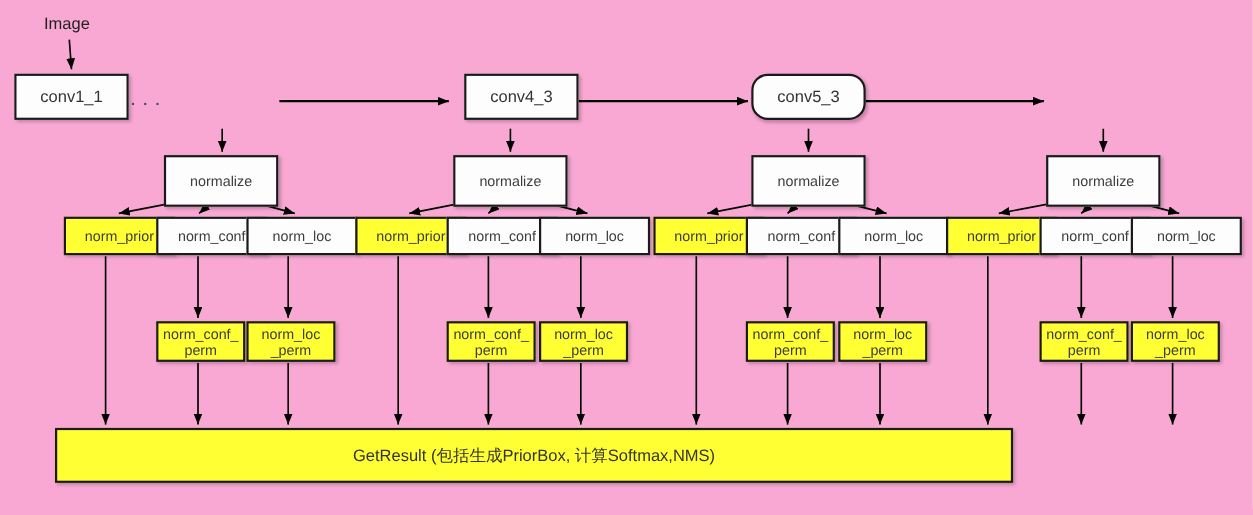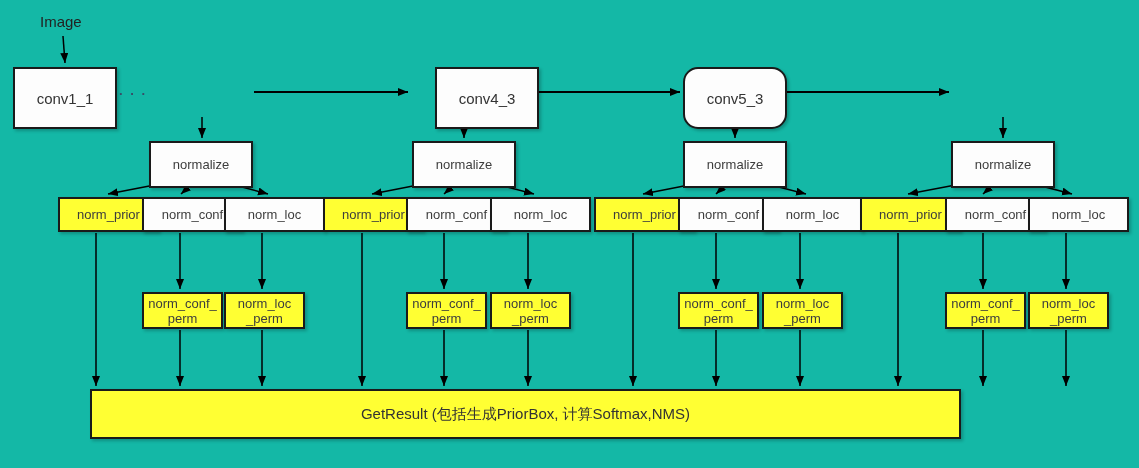--- a/index.html
+++ b/index.html
@@ -1,27 +1,27 @@
 <!DOCTYPE html>
 <html><head>
 <meta charset="utf-8">
 <style>
   html,body{margin:0;padding:0;background:#ffffff;}
-  #canvas{position:relative;width:1139px;height:468px;background:#14b8a6;
+  #canvas{position:relative;width:1139px;height:468px;background:#f9a8d4;
           font-family:"Liberation Sans","DejaVu Sans",sans-serif;overflow:hidden;}
   #arrows{position:absolute;left:0;top:0;width:1139px;height:468px;pointer-events:none;}
   .node{position:absolute;box-sizing:border-box;border:2px solid #1a1a1a;background:#fdfdfd;
         display:flex;align-items:center;justify-content:center;text-align:center;
         font-size:13px;color:#3d3d3d;box-shadow:2px 2px 3px rgba(0,0,0,0.22);}
-  .conv{width:104px;height:62px;top:67px;font-size:15px;color:#333;}
+  .conv{width:104px;height:42px;top:67px;font-size:15px;color:#333;}
   .norm{width:104px;height:47px;top:141px;}
   .small{width:101px;height:35px;top:197px;}
   .perm{width:81px;height:37px;top:292px;line-height:15px;white-space:pre-line;}
   .yellow{background:#ffff33;}
-  .result{left:50px;top:389px;width:871px;height:50px;font-size:15px;color:#333;margin-left:40px;}
+  .result{left:50px;top:389px;width:871px;height:50px;font-size:15px;color:#333;}
   .floating-label{position:absolute;font-size:15px;color:#222;}
   .dots{position:absolute;left:119px;top:83px;width:30px;font-size:13px;font-weight:bold;
         letter-spacing:2px;color:#3a4a66;}
 </style>
 </head>
 <body>
 
 <div id="canvas">
 
   <svg id="arrows" viewBox="0 0 1139 468">
@@ -98,21 +98,21 @@
 
   <div class="node norm" style="left:149px;">normalize</div>
   <div class="node small yellow" style="left:58px;">norm_prior</div>
   <div class="node small" style="left:142px;">norm_conf</div>
   <div class="node small" style="left:224px;">norm_loc</div>
   <div class="node perm yellow" style="left:142px;">norm_conf_
 perm</div>
   <div class="node perm yellow" style="left:224px;">norm_loc
 _perm</div>
 
-  <div class="node conv" style="left:435px;">conv4_3</div>
+  <div class="node conv" style="left:422px;">conv4_3</div>
   <div class="node norm" style="left:412px;">normalize</div>
   <div class="node small yellow" style="left:323px;">norm_prior</div>
   <div class="node small" style="left:406px;">norm_conf</div>
   <div class="node small" style="left:490px;">norm_loc</div>
   <div class="node perm yellow" style="left:406px;">norm_conf_
 perm</div>
   <div class="node perm yellow" style="left:490px;">norm_loc
 _perm</div>
 
   <div class="node conv" style="left:683px;border-radius:15px;">conv5_3</div>

